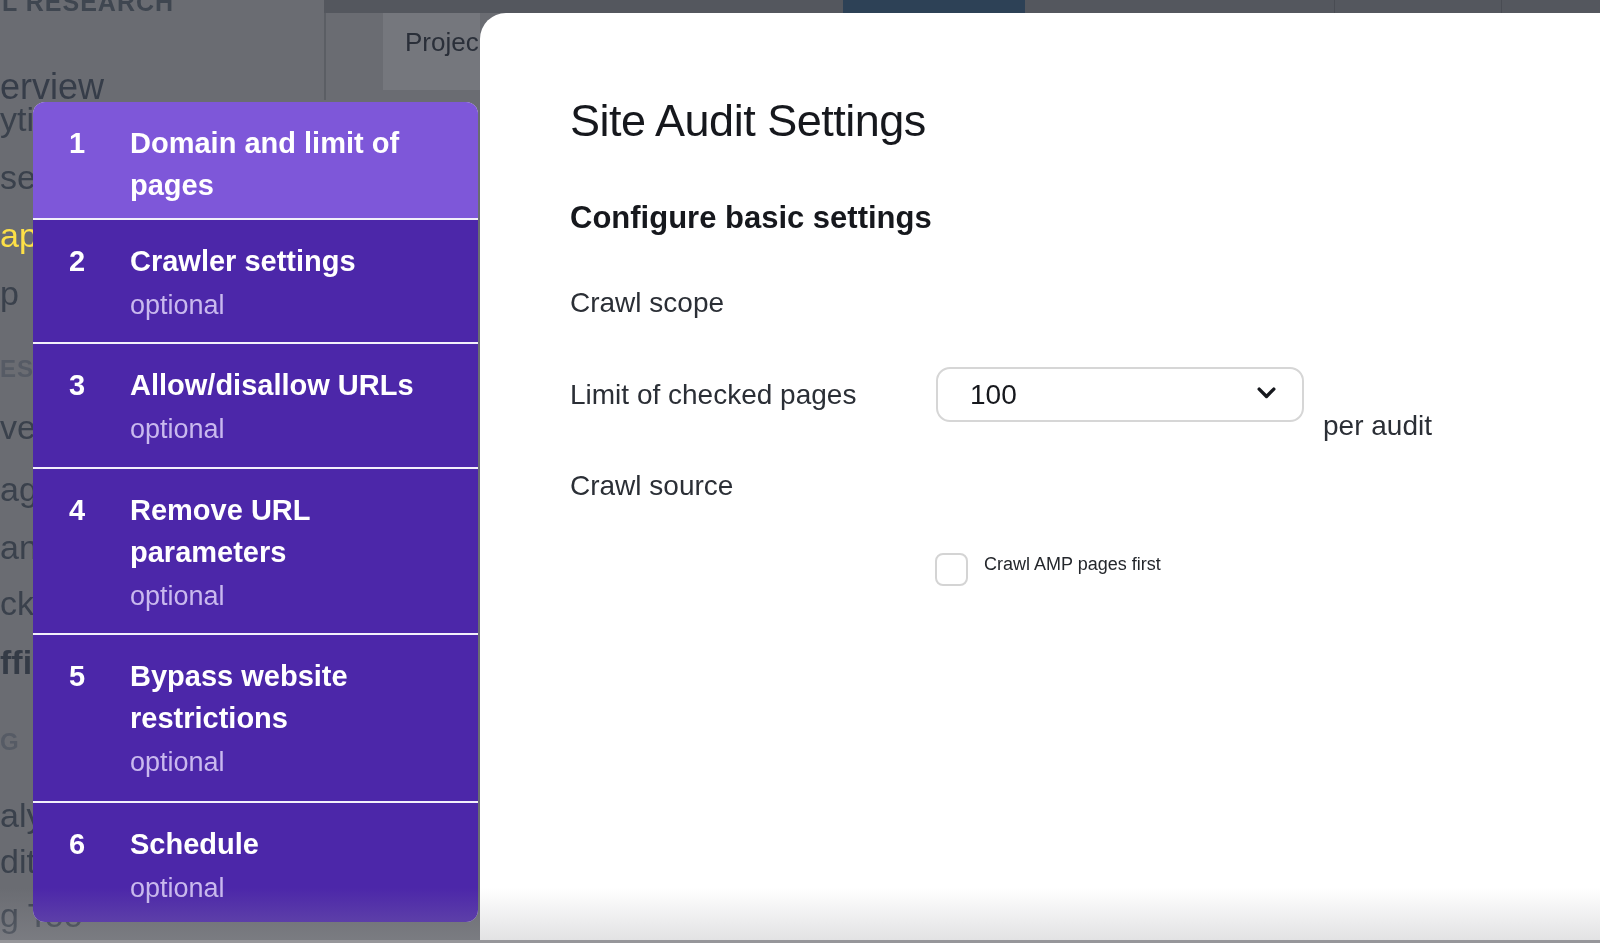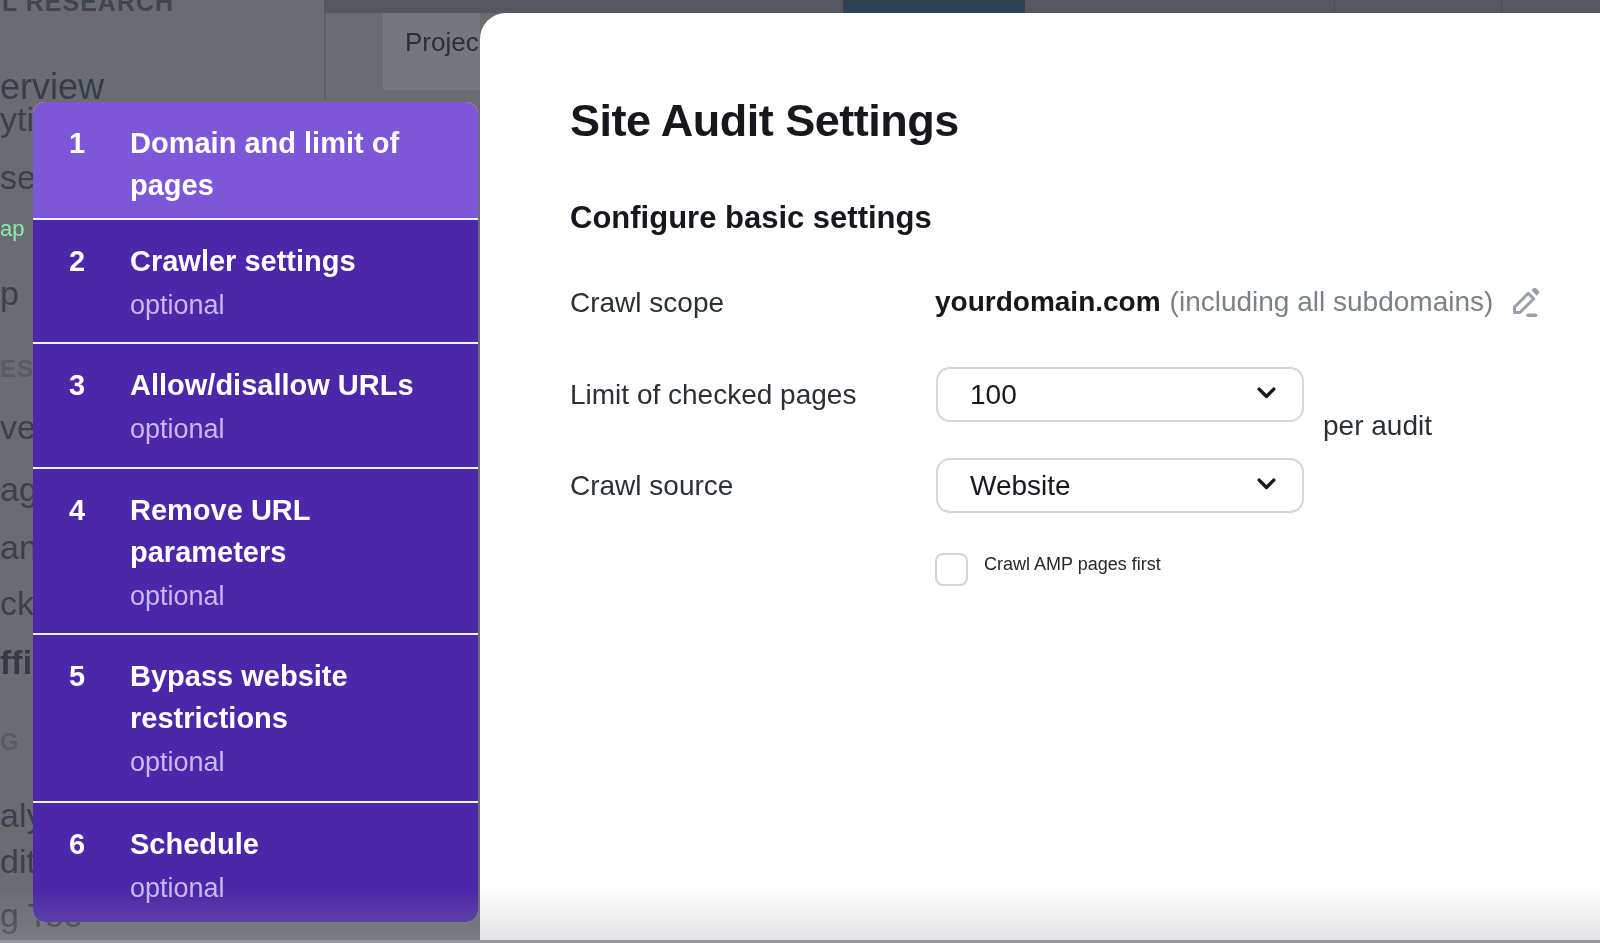--- a/index.html
+++ b/index.html
@@ -39,21 +39,21 @@
   .step-title { font-size:29px; font-weight:700; line-height:42px; }
   .step-optional { font-size:27px; color:#C9B9EE; margin-top:6px; line-height:34px; }
   
   .modal {
     position:absolute; left:480px; top:13px; width:1120px; height:930px;
     background:#ffffff; border-top-left-radius:26px;
     z-index:2;
   }
   .modal-title {
     position:absolute; left:90px; top:82px;
-    font-size:45px; font-weight:700; letter-spacing:-0.5px; color:#16181D;
+    font-size:45px; font-weight:400; letter-spacing:-0.5px; color:#16181D;
   }
   .section-title {
     position:absolute; left:90px; top:187px;
     font-size:31px; font-weight:700; color:#16181D;
   }
   .field-label {
     position:absolute; left:90px;
     font-size:28px; color:#2B2F36; line-height:34px;
   }
   .scope-value {
@@ -92,21 +92,21 @@
   }
 </style>
 </head>
 <body>
 
 <div>
     <span class="bg-fragment" style="left: 2px; top: -12px; font-size: 25px; font-weight: 700; color: rgb(63, 70, 80); letter-spacing: 1px;">L RESEARCH</span>
     <span class="bg-fragment" style="left: 0px; top: 30px; font-size: 36px; font-weight: 400; color: rgb(54, 61, 73); letter-spacing: 0px; margin-top: 36px;">erview</span>
     <span class="bg-fragment" style="left: 0px; top: 100px; font-size: 34px; font-weight: 400; color: rgb(58, 65, 76); letter-spacing: 0px;">ytic</span>
     <span class="bg-fragment" style="left: 0px; top: 158px; font-size: 34px; font-weight: 400; color: rgb(58, 65, 76); letter-spacing: 0px;">sea</span>
-    <span class="bg-fragment" style="left: 0px; top: 216px; font-size: 22px; font-weight: 400; color: #86efac; letter-spacing: 0px; text-align: center;">ap</span>
+    <span class="bg-fragment" style="left: 0px; top: 216px; font-size: 34px; font-weight: 400; color: #fde047; letter-spacing: 0px; text-align: center;">ap</span>
     <span class="bg-fragment" style="left: 0px; top: 274px; font-size: 34px; font-weight: 400; color: rgb(58, 65, 76); letter-spacing: 0px;">p</span>
     <span class="bg-fragment" style="left: 0px; top: 355px; font-size: 24px; font-weight: 600; color: rgb(86, 91, 101); letter-spacing: 1px;">ESE</span>
     <span class="bg-fragment" style="left: 0px; top: 408px; font-size: 34px; font-weight: 400; color: rgb(58, 65, 76); letter-spacing: 0px;">ver</span>
     <span class="bg-fragment" style="left: 0px; top: 470px; font-size: 34px; font-weight: 400; color: rgb(58, 65, 76); letter-spacing: 0px;">agi</span>
     <span class="bg-fragment" style="left: 0px; top: 528px; font-size: 34px; font-weight: 400; color: rgb(58, 65, 76); letter-spacing: 0px;">ana</span>
     <span class="bg-fragment" style="left: 0px; top: 584px; font-size: 34px; font-weight: 400; color: rgb(58, 65, 76); letter-spacing: 0px;">ck</span>
     <span class="bg-fragment" style="left: 0px; top: 643px; font-size: 34px; font-weight: 600; color: rgb(52, 59, 70); letter-spacing: 0px;">ffic</span>
     <span class="bg-fragment" style="left: 0px; top: 728px; font-size: 24px; font-weight: 600; color: rgb(86, 91, 101); letter-spacing: 1px;">G</span>
     <span class="bg-fragment" style="left: 0px; top: 796px; font-size: 34px; font-weight: 400; color: rgb(58, 65, 76); letter-spacing: 0px;">aly</span>
     <span class="bg-fragment" style="left: 0px; top: 842px; font-size: 34px; font-weight: 400; color: rgb(58, 65, 76); letter-spacing: 0px;">dit</span>
@@ -172,52 +172,33 @@
   </div>
 
 </div>
 
 <div class="modal">
 
   <h1 class="modal-title">Site Audit Settings</h1>
   <h2 class="section-title">Configure basic settings</h2>
 
   <div class="field-label" style="top:273px">Crawl scope</div>
-  <div class="scope-value">
-    <span class="scope-domain">yourdomain.com</span>
-    <span class="scope-note">(including all subdomains)</span>
-    <span class="edit-icon">
-      <svg width="36" height="36" viewBox="0 0 24 24" fill="none">
-        <path d="M14.2 6.2l3.6 3.6L8.6 19H5v-3.6l9.2-9.2z" stroke="#9AA1AA" stroke-width="2" stroke-linejoin="round"></path>
-        <path d="M16.2 4.2l1.4-1.4c.5-.5 1.3-.5 1.8 0l1.8 1.8c.5.5.5 1.3 0 1.8l-1.4 1.4-3.6-3.6z" fill="#9AA1AA"></path>
-        <path d="M14 20.8h5" stroke="#9AA1AA" stroke-width="2.4" stroke-linecap="round"></path>
-      </svg>
-    </span>
-  </div>
 
   <div class="field-label" style="top:365px">Limit of checked pages</div>
   <div class="select-box" style="top:354px">
     <span class="select-value">100</span>
     <span>
       <svg width="27" height="27" viewBox="0 0 24 24" fill="none">
         <path d="M5.5 9l6.5 6.5L18.5 9" stroke="#16181D" stroke-width="3" stroke-linecap="round" stroke-linejoin="round"></path>
       </svg>
     </span>
   </div>
   <div class="suffix-label" style="left:843px; top:365px">per audit</div>
 
   <div class="field-label" style="top:456px">Crawl source</div>
-  <div class="select-box" style="top:445px">
-    <span class="select-value">Website</span>
-    <span>
-      <svg width="27" height="27" viewBox="0 0 24 24" fill="none">
-        <path d="M5.5 9l6.5 6.5L18.5 9" stroke="#16181D" stroke-width="3" stroke-linecap="round" stroke-linejoin="round"></path>
-      </svg>
-    </span>
-  </div>
 
   <div class="checkbox"></div>
   <div class="checkbox-label">Crawl AMP pages first</div>
 
 </div>
 
 <div class="bottom-fade"></div>
 <div class="bottom-line"></div>
 
 </body></html>

